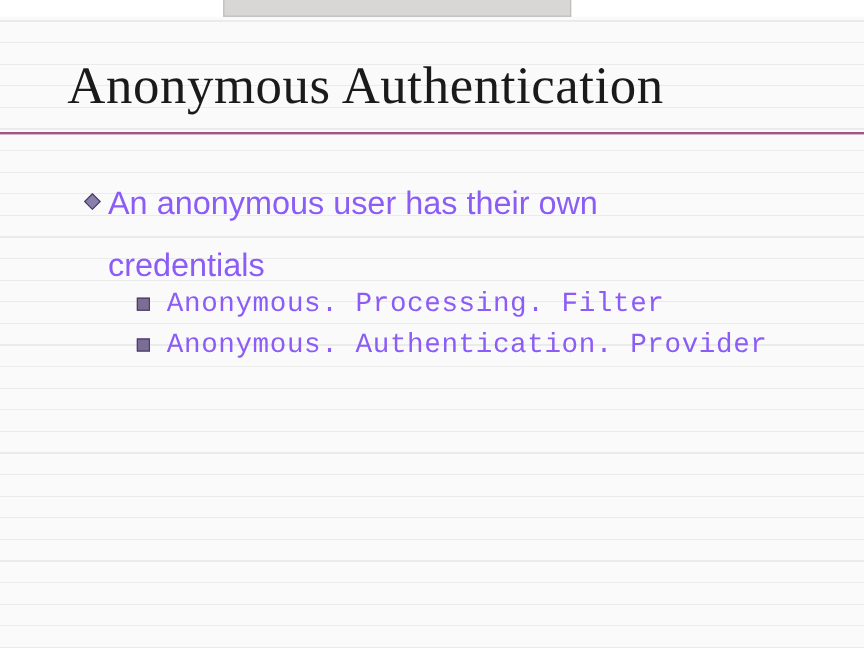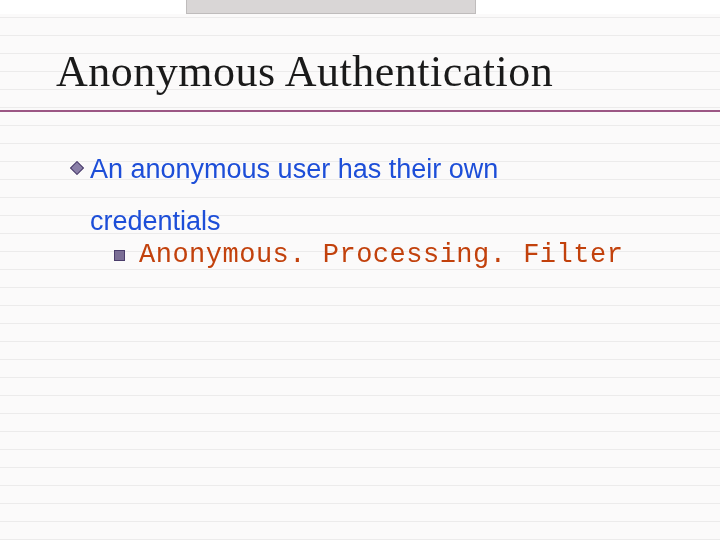--- a/index.html
+++ b/index.html
@@ -103,21 +103,21 @@
   }
   .diamond-bullet::after {
     background: transparent;
     border: 1px solid #4b3d6b;
     box-sizing: border-box;
   }
 
   .lvl1-text {
     font-size: 27px;
     line-height: 34px;
-    color: #1d4ed8;
+    color: #8b5cf6;
     font-family: Verdana, Arial, sans-serif;
   }
 
   .lvl2 {
     position: absolute;
     left: 114px;
     display: flex;
     align-items: center;
     gap: 14px;
   }
@@ -127,22 +127,22 @@
   .square-bullet {
     width: 9px;
     height: 9px;
     background: #7b6e95;
     border: 0.5px solid #4b3d6b;
     flex: 0 0 auto;
   }
 
   .lvl2-text {
     font-family: "Courier New", Courier, monospace;
-    font-size: 27px;
-    color: #c2410c;
+    font-size: 23px;
+    color: #8b5cf6;
     white-space: nowrap;
     letter-spacing: 0.5px;
   }
 </style>
 </head>
 <body>
 
 <div class="slide">
 
   <div class="top-strip"></div>
@@ -157,14 +157,18 @@
   </div>
   <div class="lvl1 lvl1-row2">
     <span style="width:14px;flex:0 0 auto"></span>
     <span class="lvl1-text">credentials</span>
   </div>
 
   <div class="lvl2 lvl2-row1">
     <span class="square-bullet"></span>
     <span class="lvl2-text">Anonymous. Processing. Filter</span>
   </div>
+  <div class="lvl2 lvl2-row2">
+    <span class="square-bullet"></span>
+    <span class="lvl2-text">Anonymous. Authentication. Provider</span>
+  </div>
 
 </div>
 
 </body></html>

